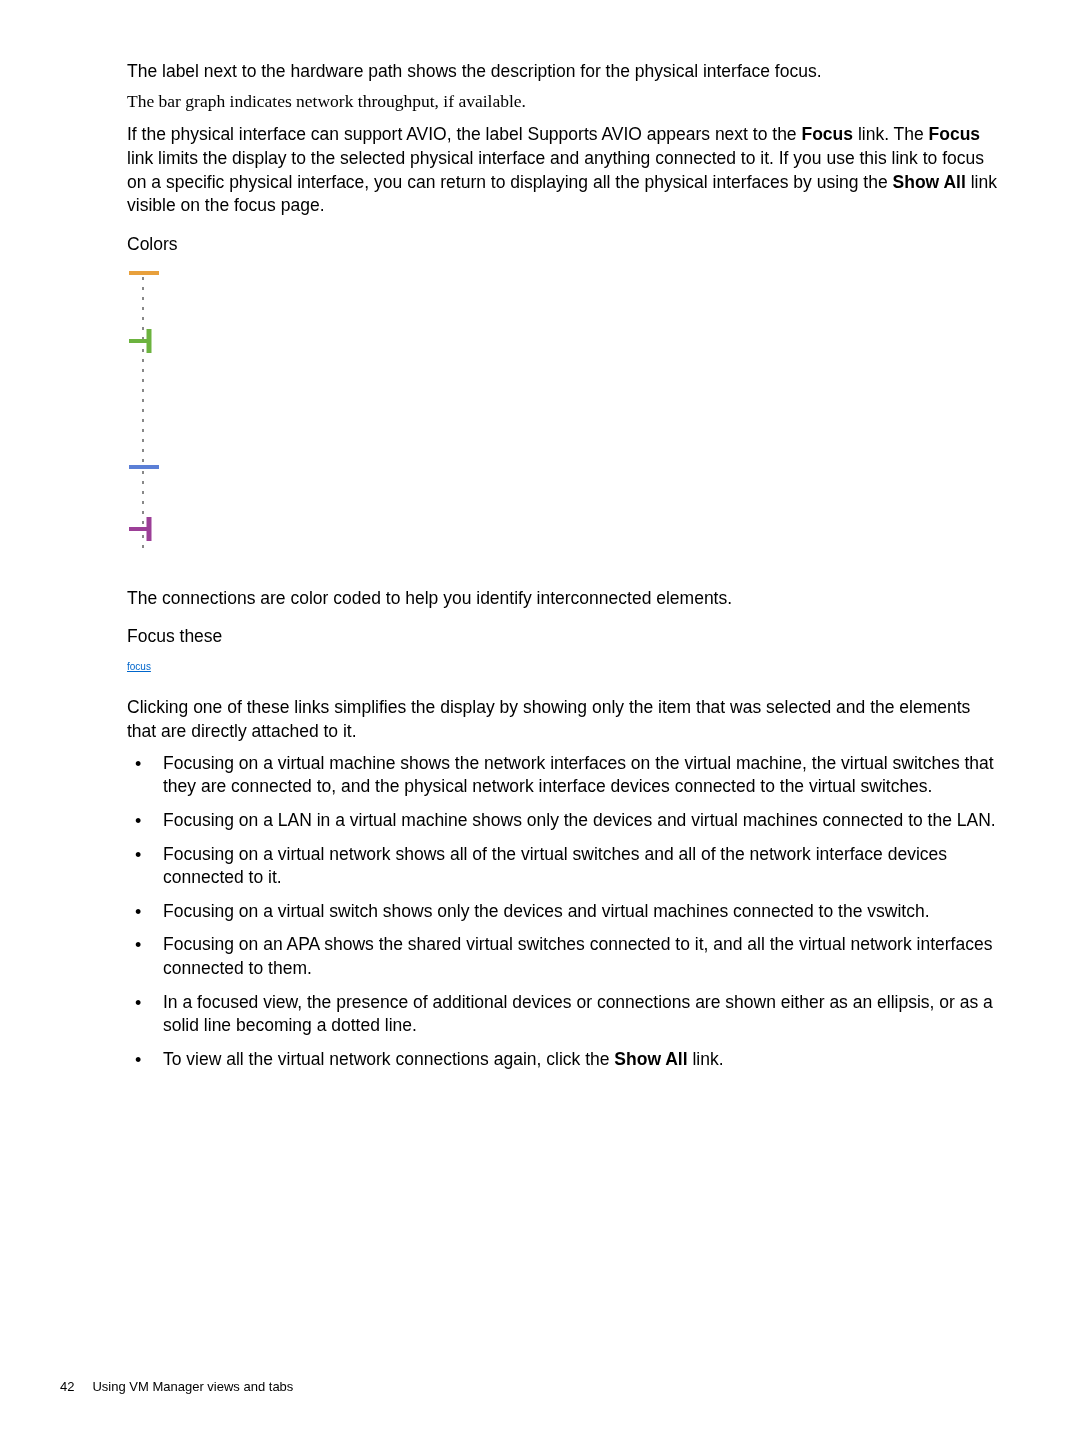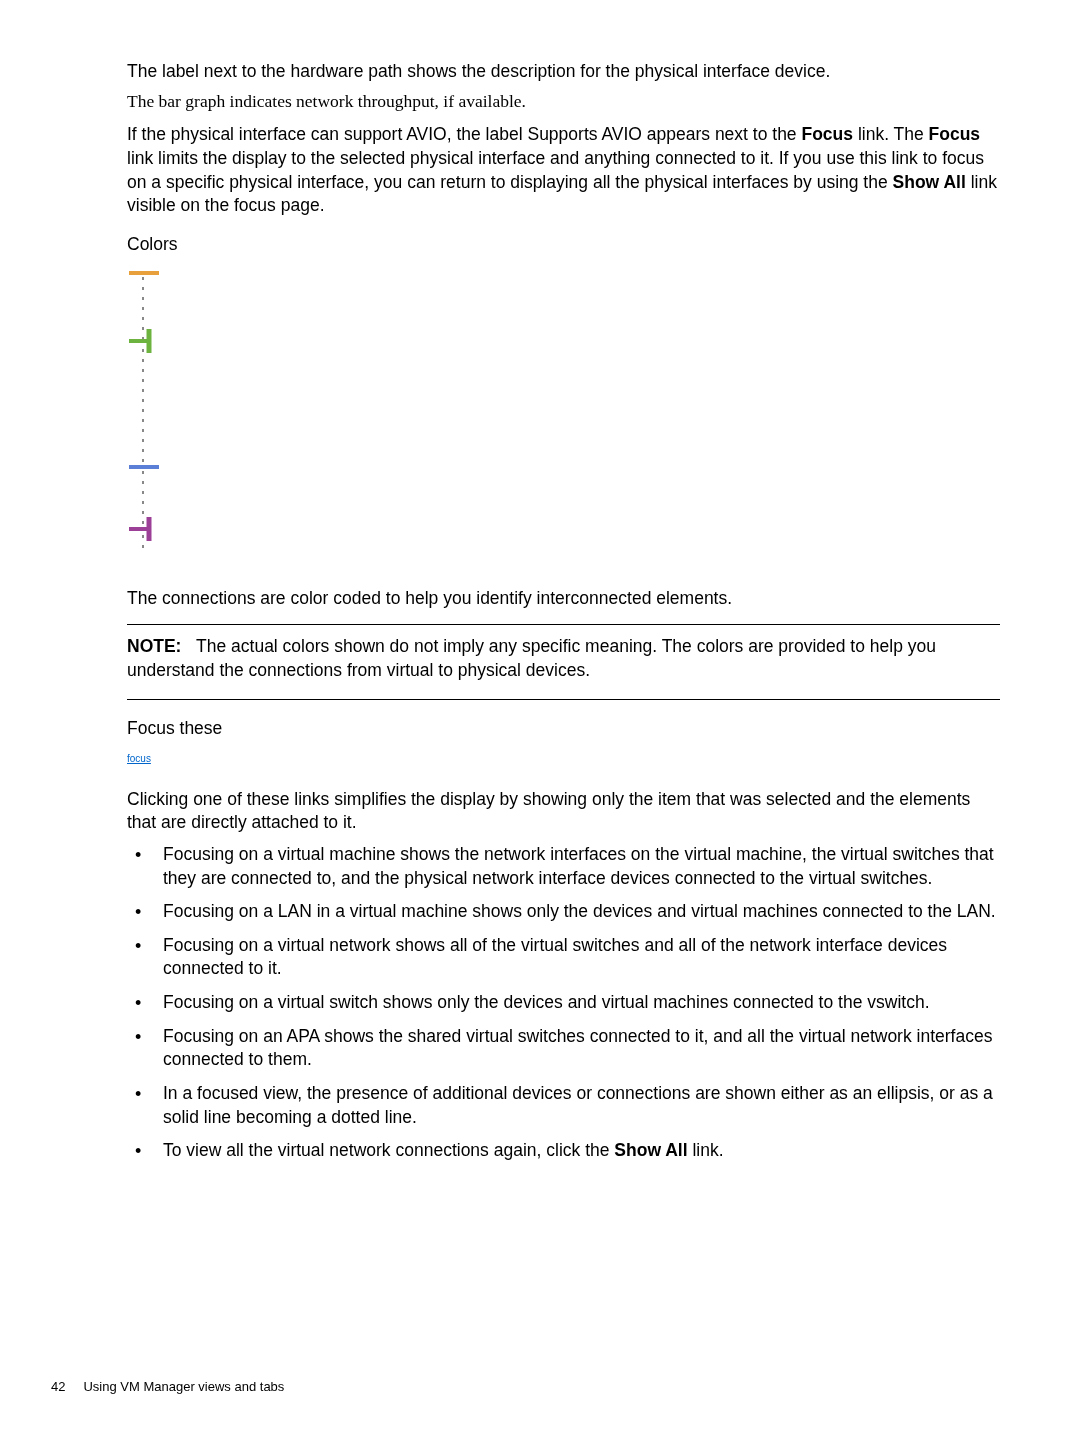--- a/index.html
+++ b/index.html
@@ -73,33 +73,33 @@
     ul li::before {
       content: "•";
       position: absolute;
       left: 8px;
       top: 0;
       font-size: 18px;
     }
     .footer {
       position: absolute;
       bottom: 44px;
-      left: 51px;
+      left: 60px;
       font-size: 13px;
       font-weight: 300;
     }
     .page-number {
       margin-right: 18px;
     }
   </style>
 </head>
 <body>
 
 <div class="page">
-  <p>The label next to the hardware path shows the description for the physical interface device.</p>
+  <p>The label next to the hardware path shows the description for the physical interface focus.</p>
   <p class="para-spacing">The bar graph indicates network throughput, if available.</p>
   <p>
     <span>If the physical interface can support AVIO, the label Supports AVIO appears next to the </span><span class="bold">Focus</span><span> link. The </span><span class="bold">Focus</span><span> link limits the display to the selected physical interface and anything connected to it. If you use this link to focus on a specific physical interface, you can return to displaying all the physical interfaces by using the </span><span class="bold">Show All</span><span> link visible on the focus page.</span>
   </p>
 
   <div class="section-heading">Colors</div>
 
   <div class="colors-diagram">
     <svg width="40" height="290" viewBox="0 0 40 290">
 
@@ -118,25 +118,20 @@
 
       <line x1="0" y1="260" x2="20" y2="260" stroke="#9c3f97" stroke-width="4"></line>
       <line x1="20" y1="248" x2="20" y2="272" stroke="#9c3f97" stroke-width="5"></line>
 
       <line x1="14" y1="266" x2="14" y2="282" stroke="#888" stroke-width="2" stroke-dasharray="3,7"></line>
     </svg>
   </div>
 
   <p>The connections are color coded to help you identify interconnected elements.</p>
 
-  <div class="note-block">
-    <p>
-      <span class="bold">NOTE:</span>&nbsp;&nbsp;&nbsp;<span>The actual colors shown do not imply any specific meaning. The colors are provided to help you understand the connections from virtual to physical devices.</span>
-    </p>
-  </div>
 
   <div class="section-heading">Focus these</div>
 
   <div class="focus-link-img">focus</div>
 
   <p>Clicking one of these links simplifies the display by showing only the item that was selected and the elements that are directly attached to it.</p>
 
   <ul>
     <li>Focusing on a virtual machine shows the network interfaces on the virtual machine, the virtual switches that they are connected to, and the physical network interface devices connected to the virtual switches.</li>
     <li>Focusing on a LAN in a virtual machine shows only the devices and virtual machines connected to the LAN.</li>

